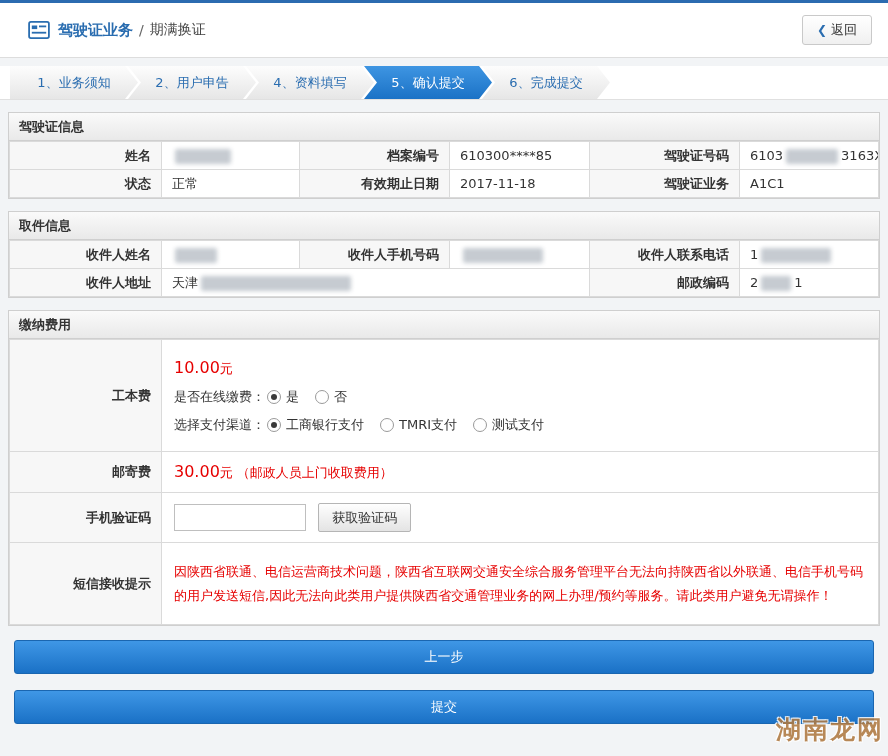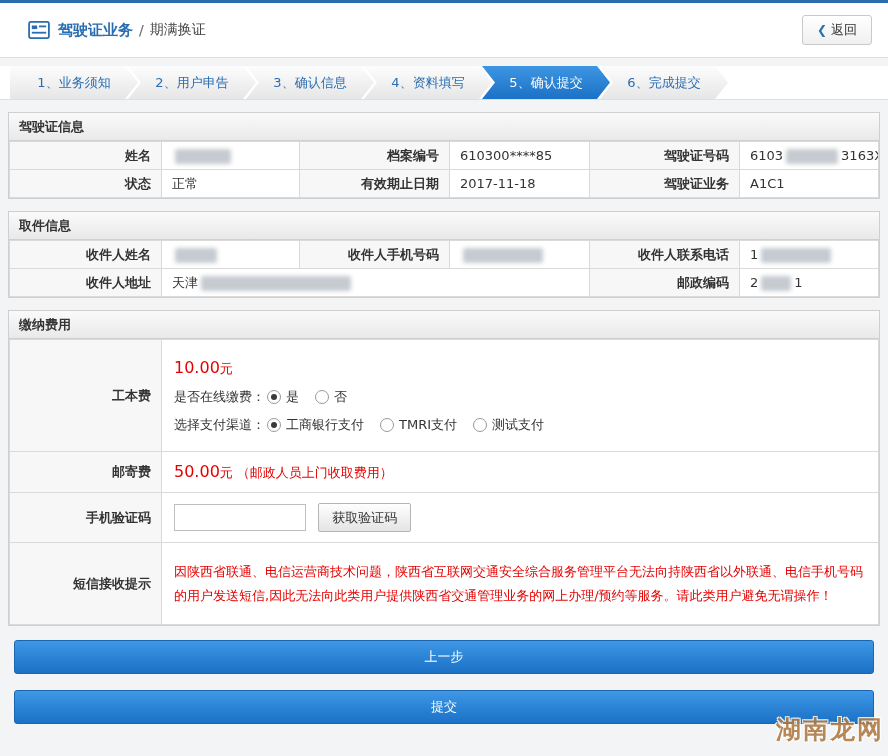--- a/index.html
+++ b/index.html
@@ -89,23 +89,20 @@
 <div class="hdr-rule"></div>
 
 <div class="steps">
   <div class="step">
       <span>1、业务须知</span>
     </div>
   <div class="step">
       <span>2、用户申告</span>
     </div>
   <div class="step">
-      <span>3、确认信息</span>
-    </div>
-  <div class="step">
       <span>4、资料填写</span>
     </div>
   <div class="step active">
       <span>5、确认提交</span>
     </div>
   <div class="step">
       <span>6、完成提交</span>
     </div>
 </div>
 
@@ -206,21 +203,21 @@
               </span>
           <span class="opt">
                 <span class="radio"></span>
                 <span>测试支付</span>
               </span>
         </div>
       </td>
     </tr>
     <tr>
       <td class="lbl">邮寄费</td>
-      <td class="content"><span class="fee">50.00</span><span class="fee-unit">元</span><span class="fee-note">（邮政人员上门收取费用）</span></td>
+      <td class="content"><span class="fee">30.00</span><span class="fee-unit">元</span><span class="fee-note">（邮政人员上门收取费用）</span></td>
     </tr>
     <tr>
       <td class="lbl">手机验证码</td>
       <td class="content">
         <input class="captcha-input" type="text" value="" style="">
         <button class="code-btn">获取验证码</button>
       </td>
     </tr>
     <tr>
       <td class="lbl" style="height:82px">短信接收提示</td>

